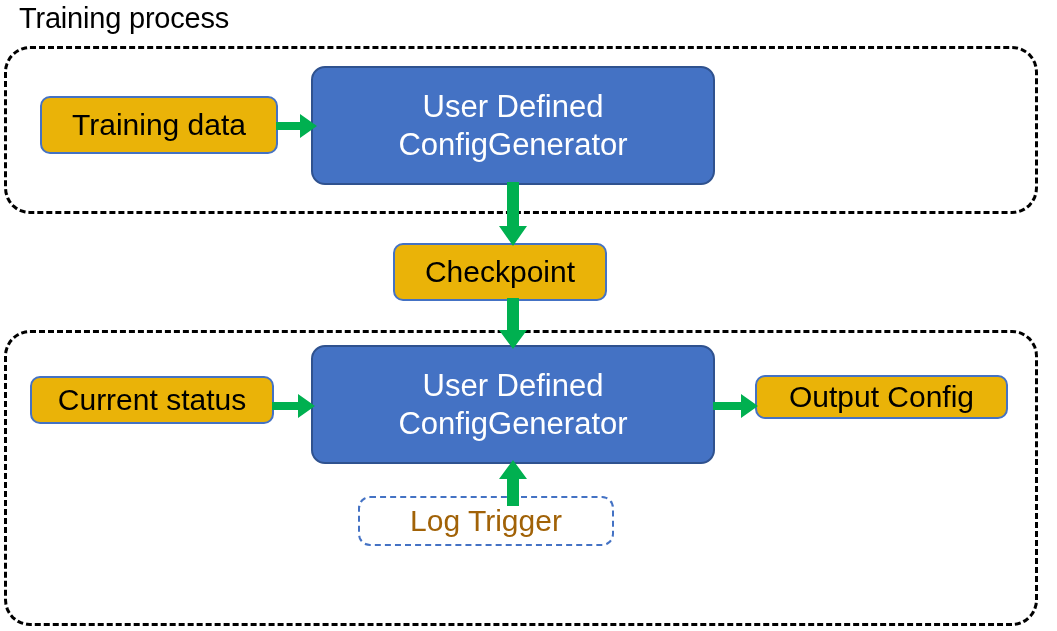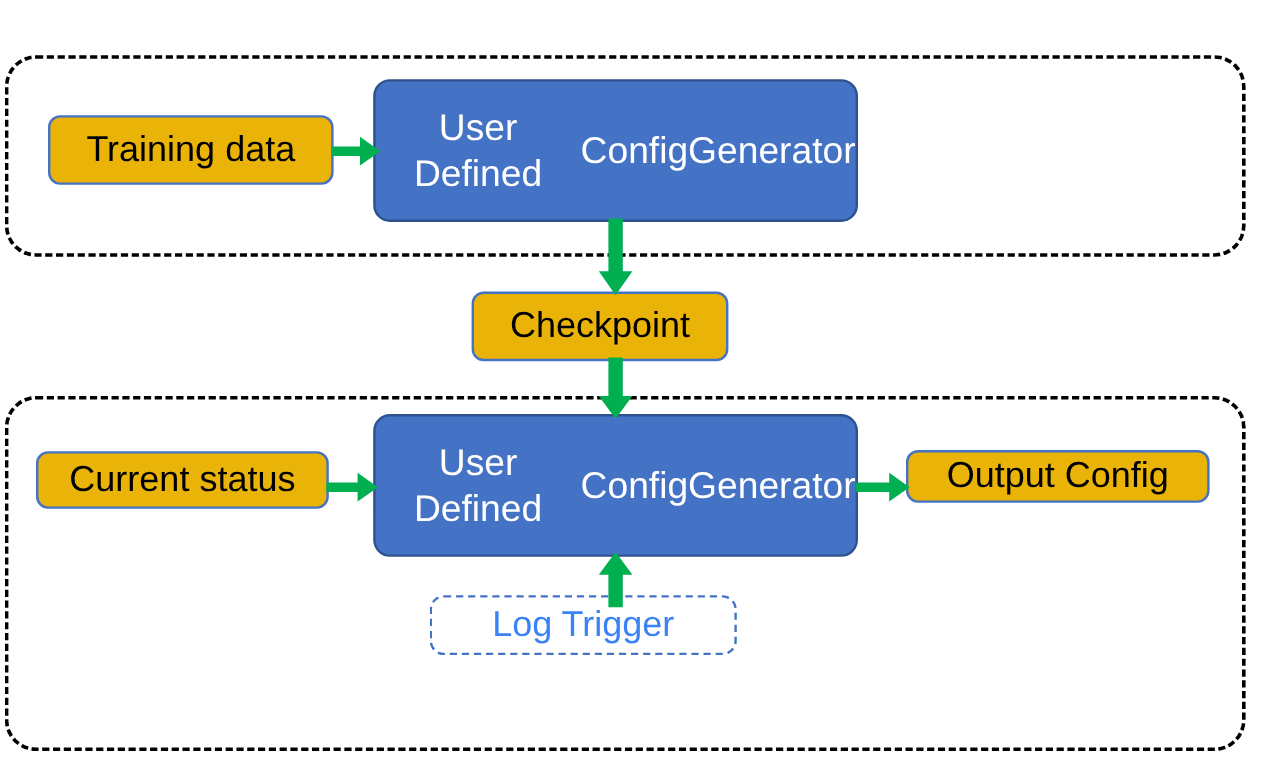--- a/index.html
+++ b/index.html
@@ -64,34 +64,35 @@
   .trigger-box {
     position: absolute;
     box-sizing: border-box;
     border: 2px dashed #4472C4;
     border-radius: 12px;
     background: transparent;
     display: flex;
     align-items: center;
     justify-content: center;
     font-size: 30px;
-    color: #3b82f6;
+    color: #a16207;
     white-space: nowrap;
   }
   #box-log-trigger   { left: 358px; top: 496px; width: 256px; height: 50px; z-index: 3; }
   #box-clock-trigger { left: 430px; top: 550px; width: 264px; height: 53px; z-index: 4; }
 
   
   .proc-box {
     position: absolute;
     box-sizing: border-box;
     background: #4472C4;
     border: 2px solid #2F528F;
     border-radius: 14px;
     display: flex;
+    flex-direction: column;
     align-items: center;
     justify-content: center;
     color: #ffffff;
     font-size: 31px;
     line-height: 1.22;
     text-align: center;
     z-index: 2;
   }
   #proc-train { left: 311px; top: 66px;  width: 404px; height: 119px; }
   #proc-infer { left: 311px; top: 345px; width: 404px; height: 119px; }
@@ -109,20 +110,21 @@
   #arrow-checkpoint-to-proc    { left: 498px; top: 298px; width: 30px; height: 52px; }
   #arrow-status-to-proc        { left: 272px; top: 391px; width: 44px; height: 30px; }
   #arrow-proc-to-output        { left: 713px; top: 391px; width: 46px; height: 30px; }
   #arrow-trigger-to-proc       { left: 498px; top: 460px; width: 30px; height: 46px; }
 </style>
 </head>
 <body>
 
 <div id="canvas">
 
+  <div class="section-title" id="title-training">Training process</div>
 
 
   <div class="process-container" id="container-training"></div>
 
   <div class="process-container" id="container-inference"></div>
 
   <div class="data-box" id="box-training-data">Training data</div>
 
   <div class="proc-box" id="proc-train">
     <span class="ln">User Defined</span>

